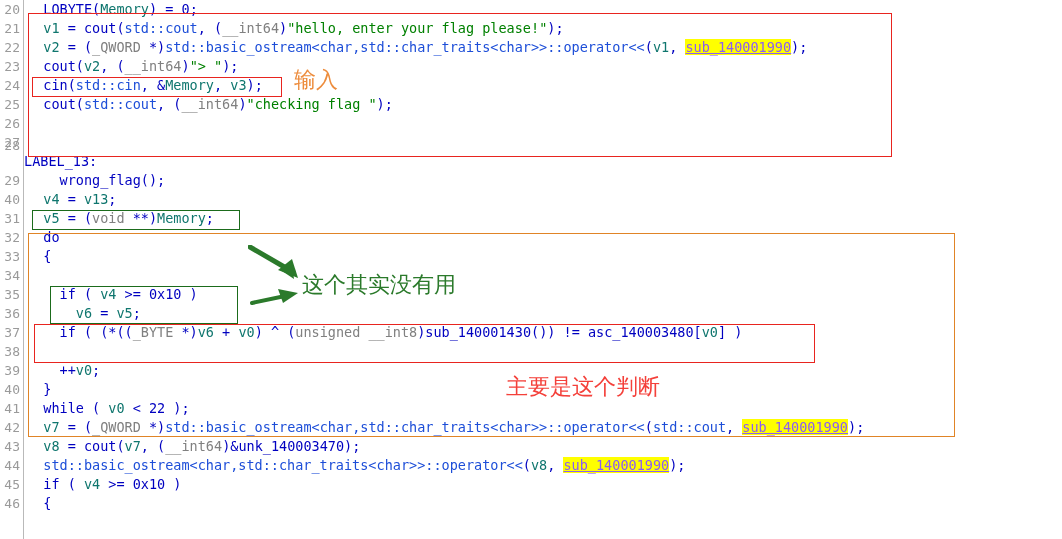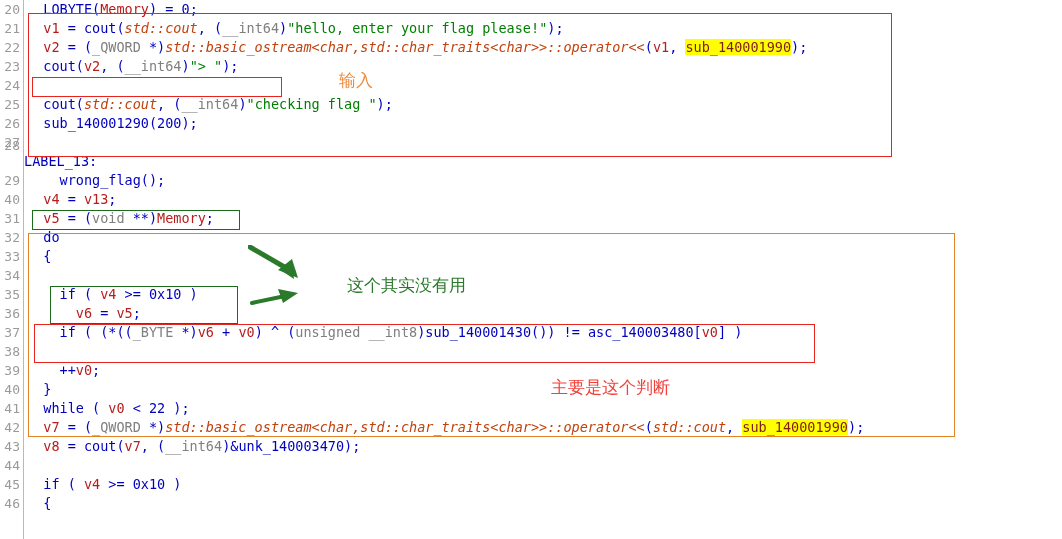--- a/index.html
+++ b/index.html
@@ -32,42 +32,41 @@
     left:27px;
     height:19px;
     line-height:19px;
     font-size:13.5px;
     white-space:pre;
     color:#0000c0;
     font-family:"DejaVu Sans Mono","Liberation Mono",monospace;
   }
   
   .kw{color:#0000c0;}        
-  .var{color:#b91c1c;}       
+  .var{color:#0f766e;}       
   .fn{color:#0000c0;font-weight:normal;text-align:center;}
-  .ns{color:#c2410c;font-style:italic;}        
+  .ns{color:#1d4ed8;}        
   .str{color:#008000;}       
   .typ{color:#808080;}       
   .num{color:#0000c0;}
-  .sub{color:#7f1d1d;}
+  .sub{color:#8b5cf6;text-decoration:underline;}
   .hl{background:#ffff00;}   
 
   
   .box{position:absolute;box-sizing:border-box;pointer-events:none;}
   .box-red{border:1.6px solid #e8241f;}
   .box-green{border:1.6px solid #1b6b1b;}
   .box-orange{border:1.6px solid #e08426;}
 
   .note{
     position:absolute;
     font-family:"DejaVu Sans","Liberation Sans",sans-serif;
-    font-size:17px;
+    font-size:22px;
     line-height:20px;
     white-space:pre;
-    margin-left:45px;
   }
   .note-orange{color:#ed8c3c;}
   .note-green{color:#2b7a2b;}
   .note-red{color:#f4403a;}
 
   .arrow{position:absolute;}
 </style>
 </head>
 <body>
 
@@ -104,24 +103,24 @@
   <div class="ln" style="top:494px">46</div>
 
   <div class="cl" style="top:0px"><span class="kw">  </span><span class="fn">LOBYTE</span><span class="kw">(</span><span class="var">Memory</span><span class="kw">) = </span><span class="num">0</span><span class="kw">;</span></div>
 
   <div class="cl" style="top:19px"><span class="kw">  </span><span class="var">v1</span><span class="kw"> = </span><span class="fn">cout</span><span class="kw">(</span><span class="ns">std::cout</span><span class="kw">, (</span><span class="typ">__int64</span><span class="kw">)</span><span class="str">"hello, enter your flag please!"</span><span class="kw">);</span></div>
 
   <div class="cl" style="top:38px"><span class="kw">  </span><span class="var">v2</span><span class="kw"> = (</span><span class="typ">_QWORD </span><span class="kw">*)</span><span class="ns">std::basic_ostream&lt;char,std::char_traits&lt;char&gt;&gt;::operator&lt;&lt;</span><span class="kw">(</span><span class="var">v1</span><span class="kw">, </span><span class="sub hl">sub_140001990</span><span class="kw">);</span></div>
 
   <div class="cl" style="top:57px"><span class="kw">  </span><span class="fn">cout</span><span class="kw">(</span><span class="var">v2</span><span class="kw">, (</span><span class="typ">__int64</span><span class="kw">)</span><span class="str">"&gt; "</span><span class="kw">);</span></div>
 
+  <div class="cl" style="top:76px"><span class="kw">  </span><span class="fn">cin</span><span class="kw">(</span><span class="ns">std::cin</span><span class="kw">, &amp;</span><span class="var">Memory</span><span class="kw">, </span><span class="var">v3</span><span class="kw">);</span></div>
 
   <div class="cl" style="top:95px"><span class="kw">  </span><span class="fn">cout</span><span class="kw">(</span><span class="ns">std::cout</span><span class="kw">, (</span><span class="typ">__int64</span><span class="kw">)</span><span class="str">"checking flag "</span><span class="kw">);</span></div>
 
-  <div class="cl" style="top:114px"><span class="kw">  </span><span class="fn">sub_140001290</span><span class="kw">(</span><span class="num">200</span><span class="kw">);</span></div>
 
 
   <div class="cl" style="top:152px;left:24px"><span class="kw">LABEL_13:</span></div>
 
   <div class="cl" style="top:171px"><span class="kw">    </span><span class="fn">wrong_flag</span><span class="kw">();</span></div>
 
   <div class="cl" style="top:190px"><span class="kw">  </span><span class="var">v4</span><span class="kw"> = </span><span class="var">v13</span><span class="kw">;</span></div>
 
   <div class="cl" style="top:209px"><span class="kw">  </span><span class="var">v5</span><span class="kw"> = (</span><span class="typ">void </span><span class="kw">**)</span><span class="var">Memory</span><span class="kw">;</span></div>
 
@@ -140,20 +139,21 @@
   <div class="cl" style="top:361px"><span class="kw">    </span><span class="kw">++</span><span class="var">v0</span><span class="kw">;</span></div>
 
   <div class="cl" style="top:380px"><span class="kw">  }</span></div>
 
   <div class="cl" style="top:399px"><span class="kw">  </span><span class="kw">while ( </span><span class="var">v0</span><span class="kw"> &lt; </span><span class="num">22</span><span class="kw"> );</span></div>
 
   <div class="cl" style="top:418px"><span class="kw">  </span><span class="var">v7</span><span class="kw"> = (</span><span class="typ">_QWORD </span><span class="kw">*)</span><span class="ns">std::basic_ostream&lt;char,std::char_traits&lt;char&gt;&gt;::operator&lt;&lt;</span><span class="kw">(</span><span class="ns">std::cout</span><span class="kw">, </span><span class="sub hl">sub_140001990</span><span class="kw">);</span></div>
 
   <div class="cl" style="top:437px"><span class="kw">  </span><span class="var">v8</span><span class="kw"> = </span><span class="fn">cout</span><span class="kw">(</span><span class="var">v7</span><span class="kw">, (</span><span class="typ">__int64</span><span class="kw">)&amp;</span><span class="kw">unk_140003470</span><span class="kw">);</span></div>
 
+  <div class="cl" style="top:456px"><span class="kw">  </span><span class="ns">std::basic_ostream&lt;char,std::char_traits&lt;char&gt;&gt;::operator&lt;&lt;</span><span class="kw">(</span><span class="var">v8</span><span class="kw">, </span><span class="sub hl">sub_140001990</span><span class="kw">);</span></div>
 
   <div class="cl" style="top:475px"><span class="kw">  </span><span class="kw">if ( </span><span class="var">v4</span><span class="kw"> &gt;= </span><span class="num">0x10</span><span class="kw"> )</span></div>
 
   <div class="cl" style="top:494px"><span class="kw">  {</span></div>
 
   <div class="box box-red" style="left:28px;  top:13px;  width:864px; height:144px;"></div>
   <div class="box box-red" style="left:32px;  top:77px;  width:250px; height:20px;"></div>
   <div class="box box-green" style="left:32px;  top:210px; width:208px; height:20px;"></div>
   <div class="box box-orange" style="left:28px;  top:233px; width:927px; height:204px;"></div>
   <div class="box box-green" style="left:50px;  top:286px; width:188px; height:38px;"></div>

